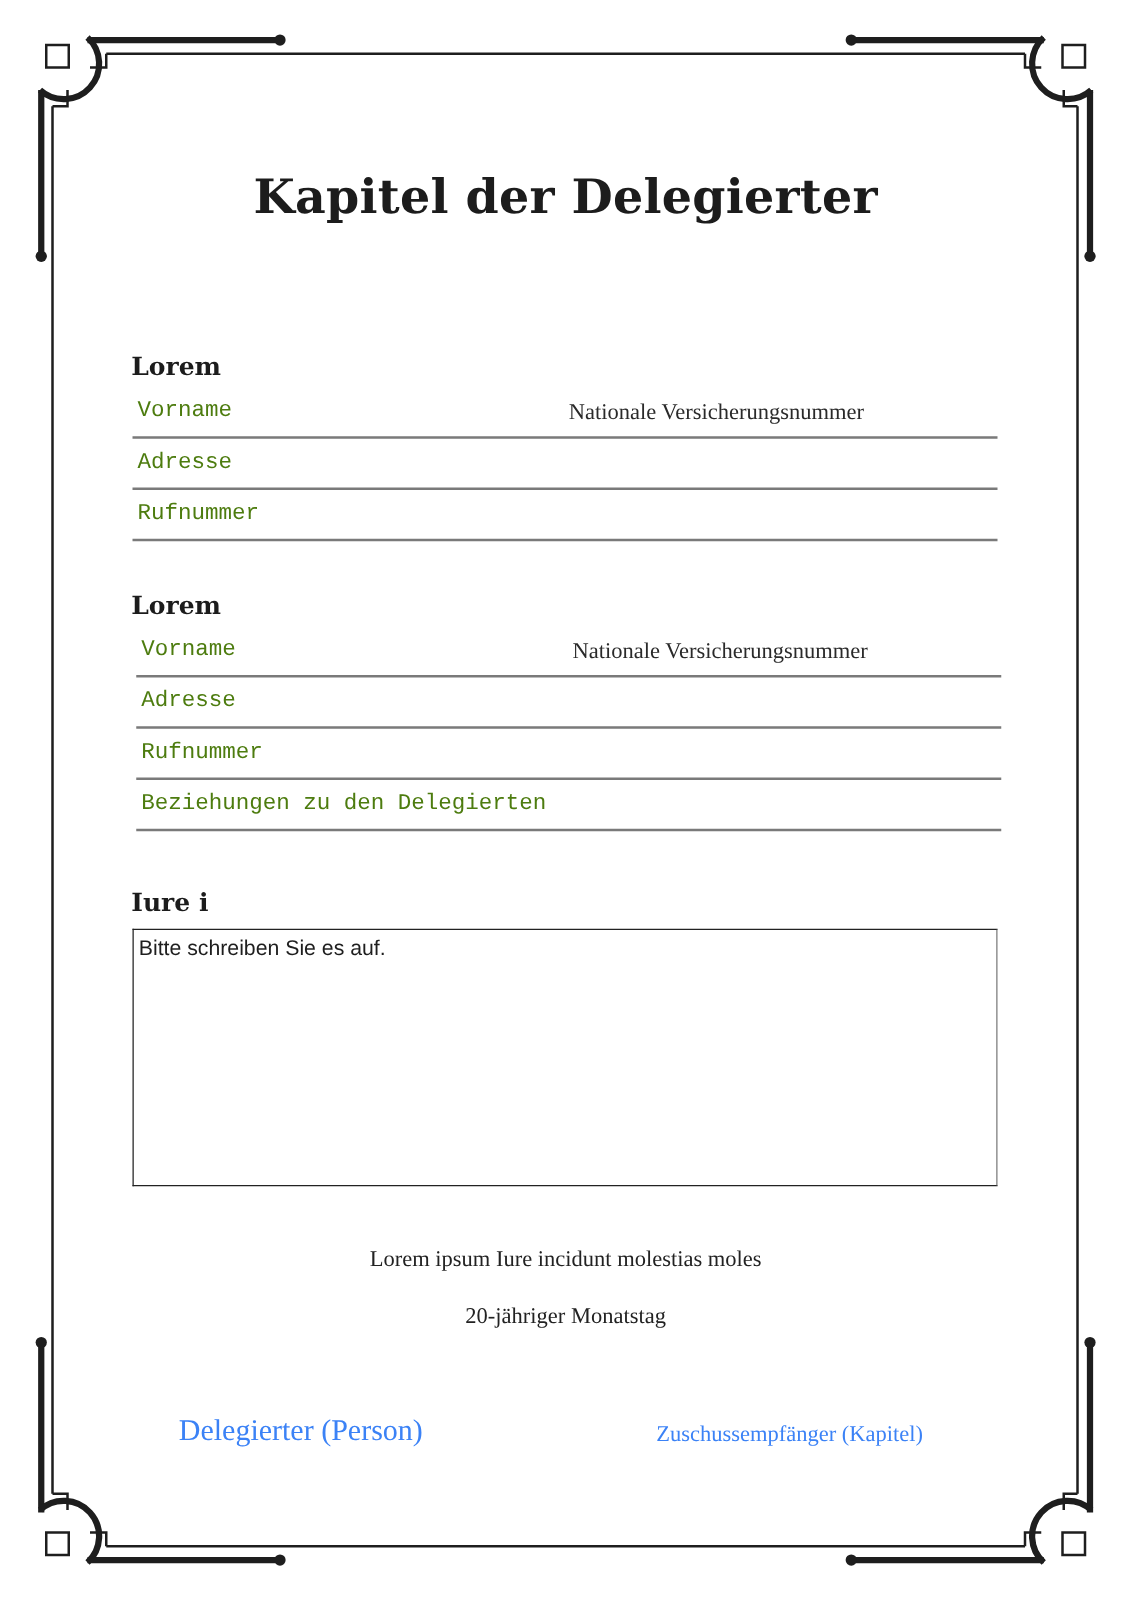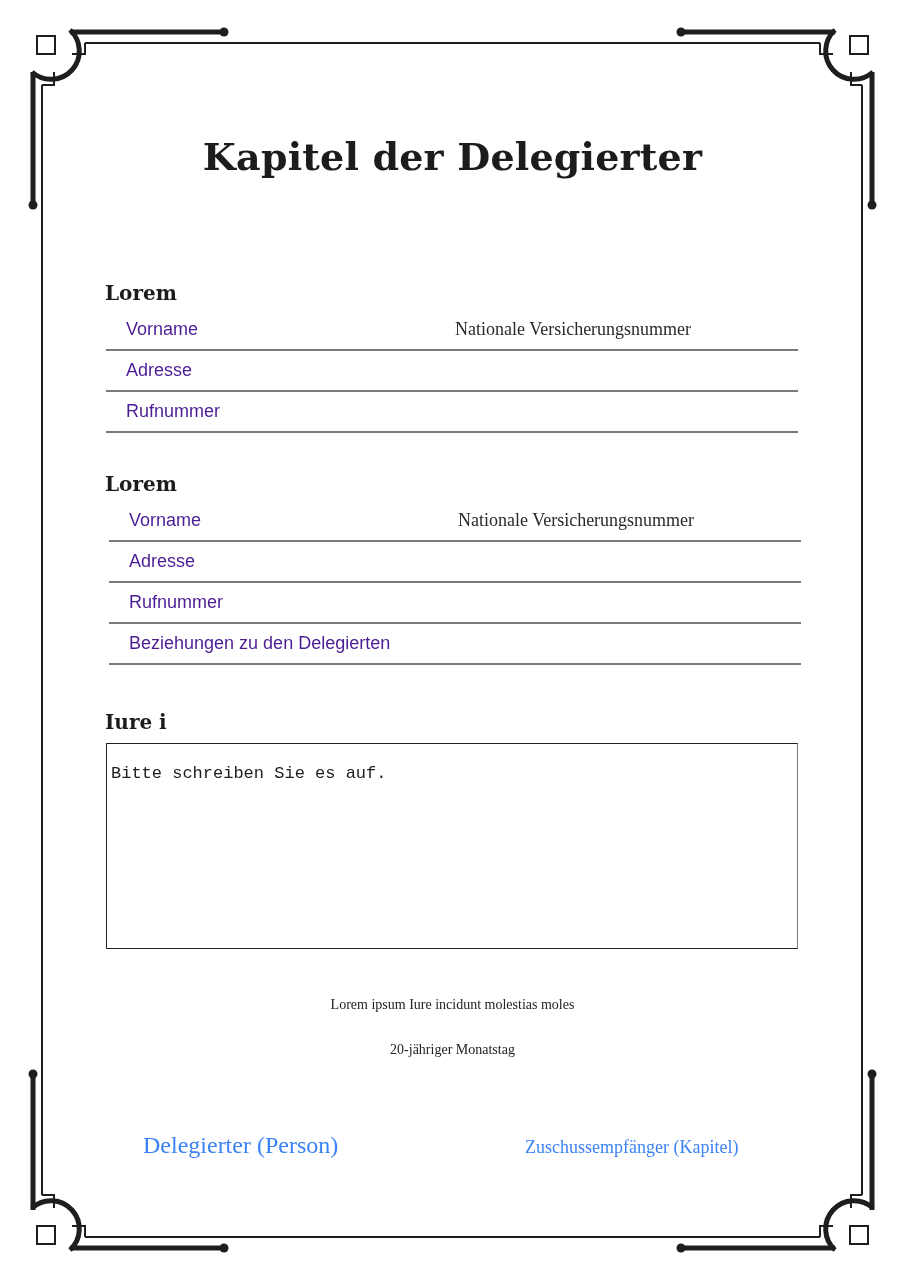--- a/index.html
+++ b/index.html
@@ -3,26 +3,26 @@
 <meta charset="utf-8">
 <style>
   html, body { margin: 0; padding: 0; background: #ffffff; }
   body { width: 905px; height: 1280px; position: relative; overflow: hidden;
          font-family: "DejaVu Serif", "Liberation Serif", serif; color: #1e1e1e; }
   .frame { position: absolute; left: 0; top: 0; }
   .title { position: absolute; left: 0; width: 905px; top: 134px; text-align: center;
            font-size: 38px; font-weight: bold; letter-spacing: 0.2px; color: #1c1c1c; }
   .section-label { position: absolute; left: 105px; font-size: 20px; font-weight: bold; color: #1c1c1c; }
   .field-row { position: absolute; height: 41px; border-bottom: 2px solid #7a7a7a; box-sizing: border-box; }
-  .field-row .lbl { position: absolute; left: 4px; top: 9px; font-size: 18px; color: #4c1d95; font-family: Liberation Sans, sans-serif; margin-left: 16px; }
+  .field-row .lbl { position: absolute; left: 4px; top: 9px; font-size: 18px; color: #4d7c0f; font-family: Liberation Mono, monospace; }
   .field-row .lbl2 { position: absolute; top: 9px; font-size: 18px; color: #2a2a2a; font-family: "Liberation Serif", serif; }
   .notes-box { position: absolute; left: 106px; top: 743px; width: 692px; height: 206px; box-sizing: border-box;
                border: 1px solid #222; border-right-color: #7a7a7a; }
-  .notes-box .ph { position: absolute; left: 4px; top: 20px; font-size: 17px; font-family: Liberation Mono, monospace; color: #1e1e1e; text-align: right; }
-  .center-line { position: absolute; left: 0; width: 905px; text-align: center; font-size: 14px; color: #222;
+  .notes-box .ph { position: absolute; left: 4px; top: 5px; font-size: 17px; font-family: Liberation Sans, sans-serif; color: #1e1e1e; text-align: right; }
+  .center-line { position: absolute; left: 0; width: 905px; text-align: center; font-size: 18px; color: #222;
                  font-family: "Liberation Serif", serif; }
   .sig { position: absolute; font-family: "Liberation Serif", serif; color: #3b82f6; }
 </style>
 </head>
 <body>
 
 <svg class="frame" width="905" height="1280" viewBox="0 0 905 1280" xmlns="http://www.w3.org/2000/svg">
   <g fill="none" stroke="#1e1e1e" stroke-linecap="butt">
 
     <path d="M85 43 H820 M862 85 V1195 M820 1237 H85 M42 1195 V85" stroke-width="2"></path>

